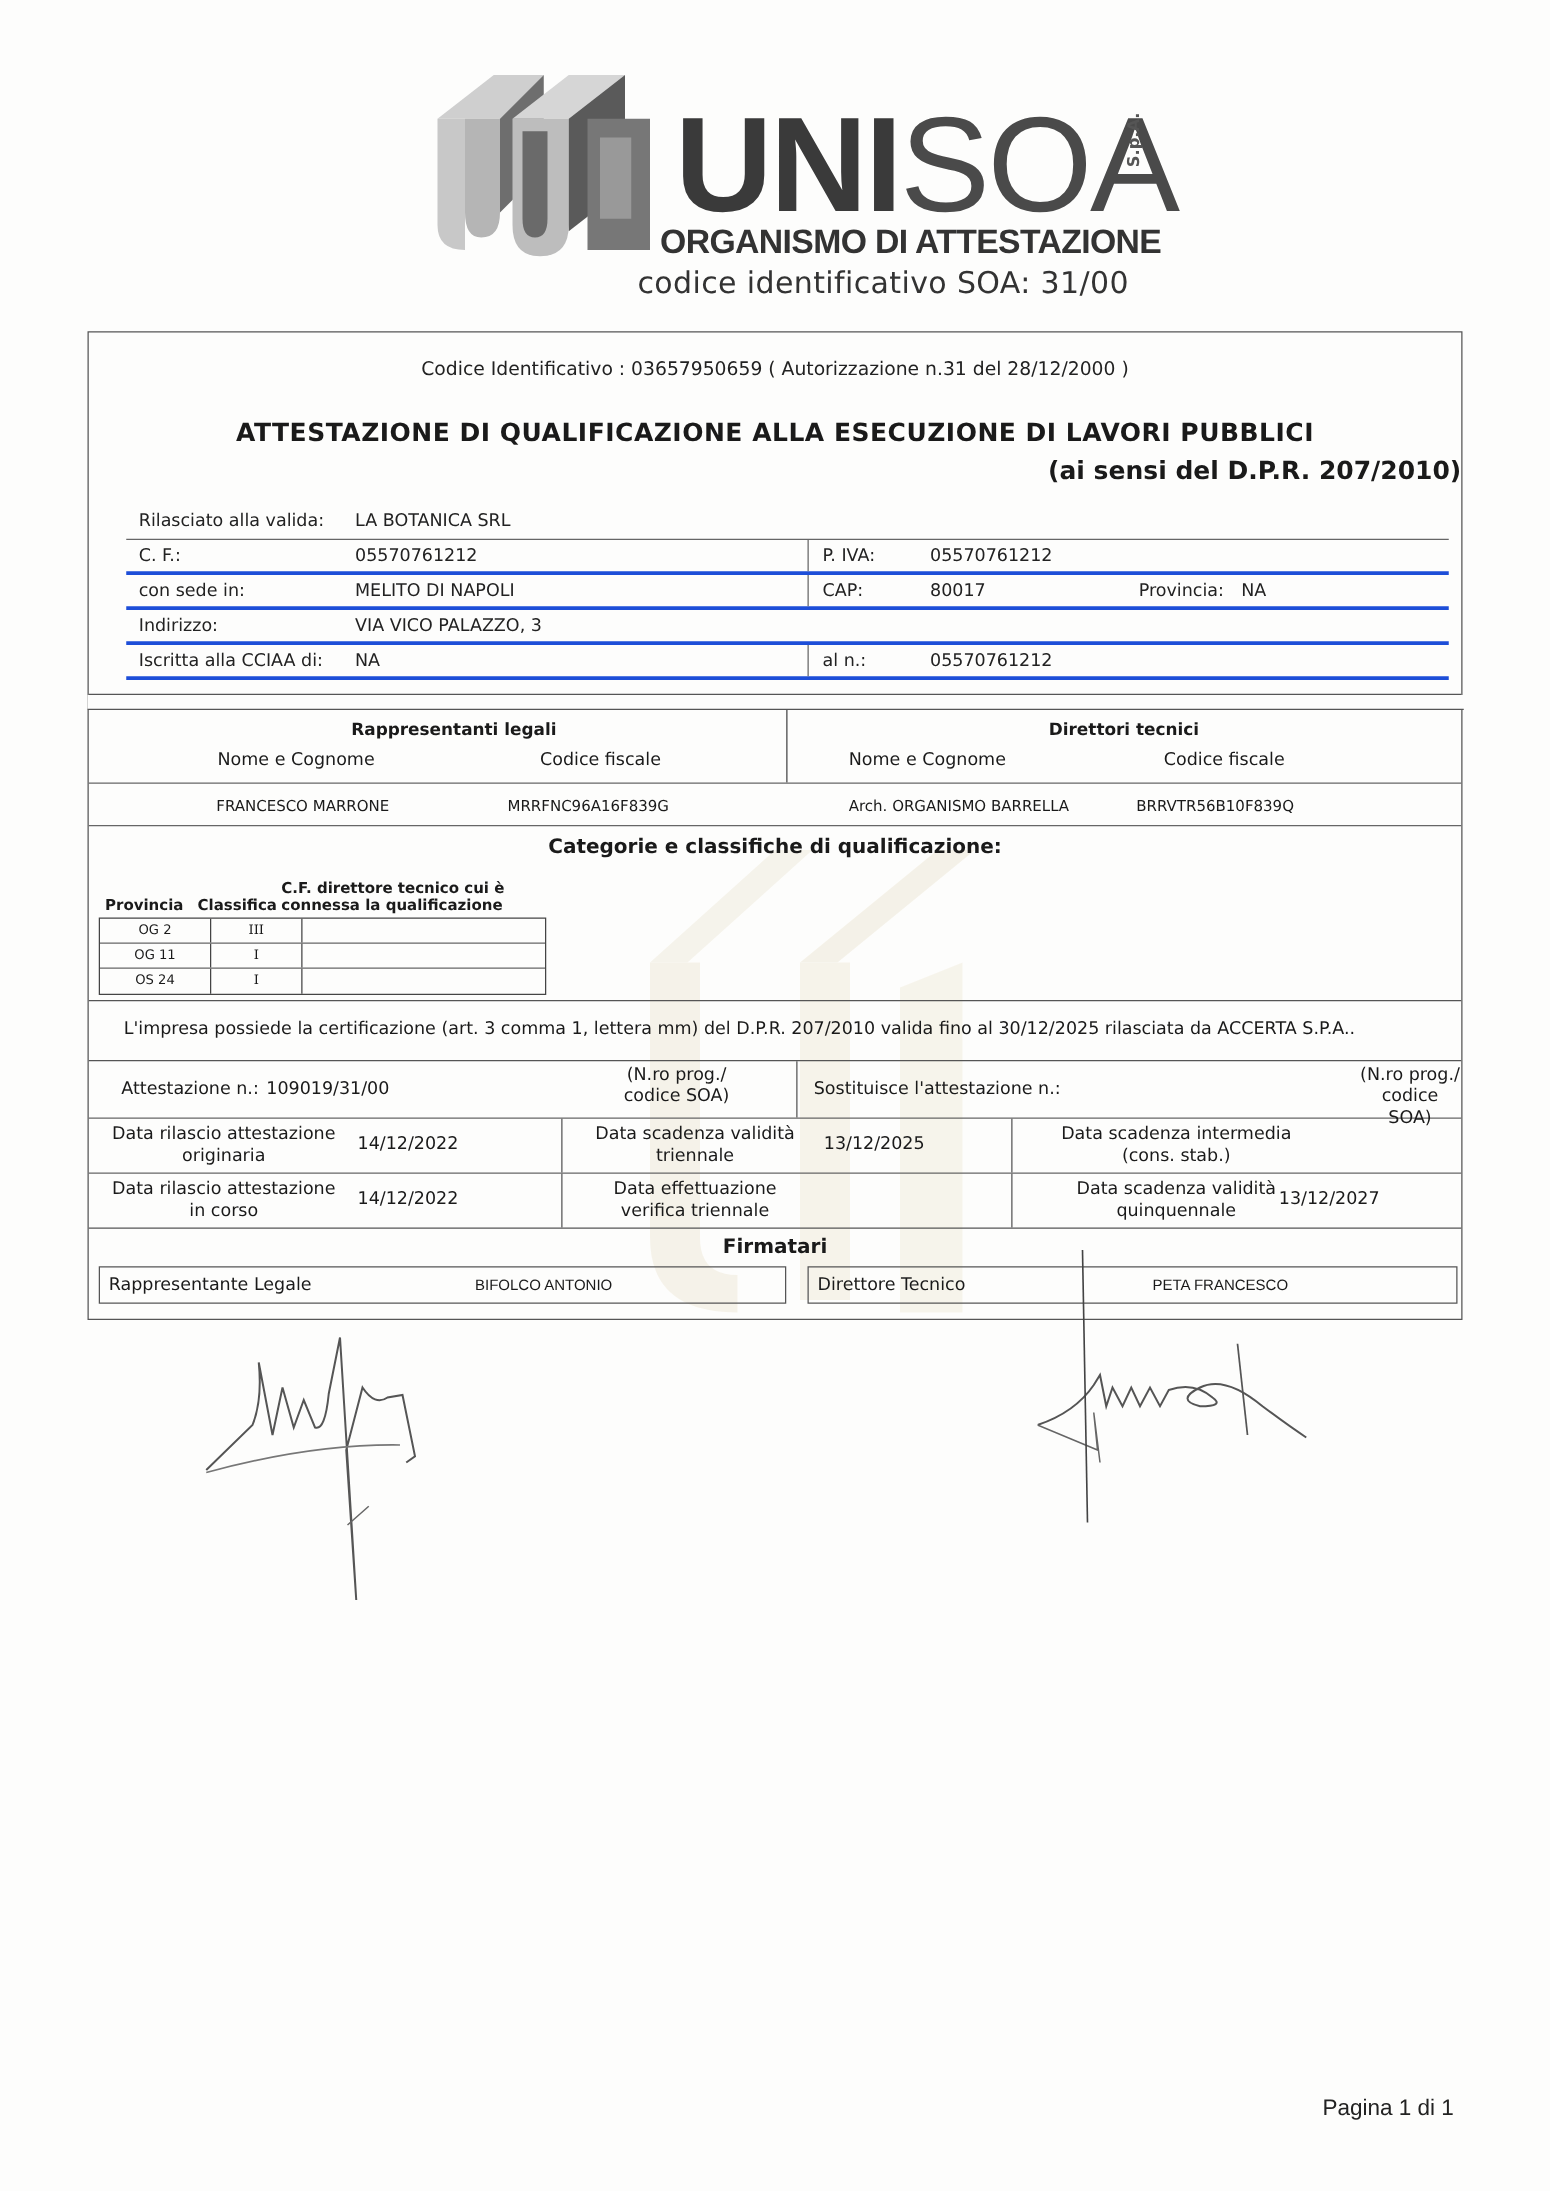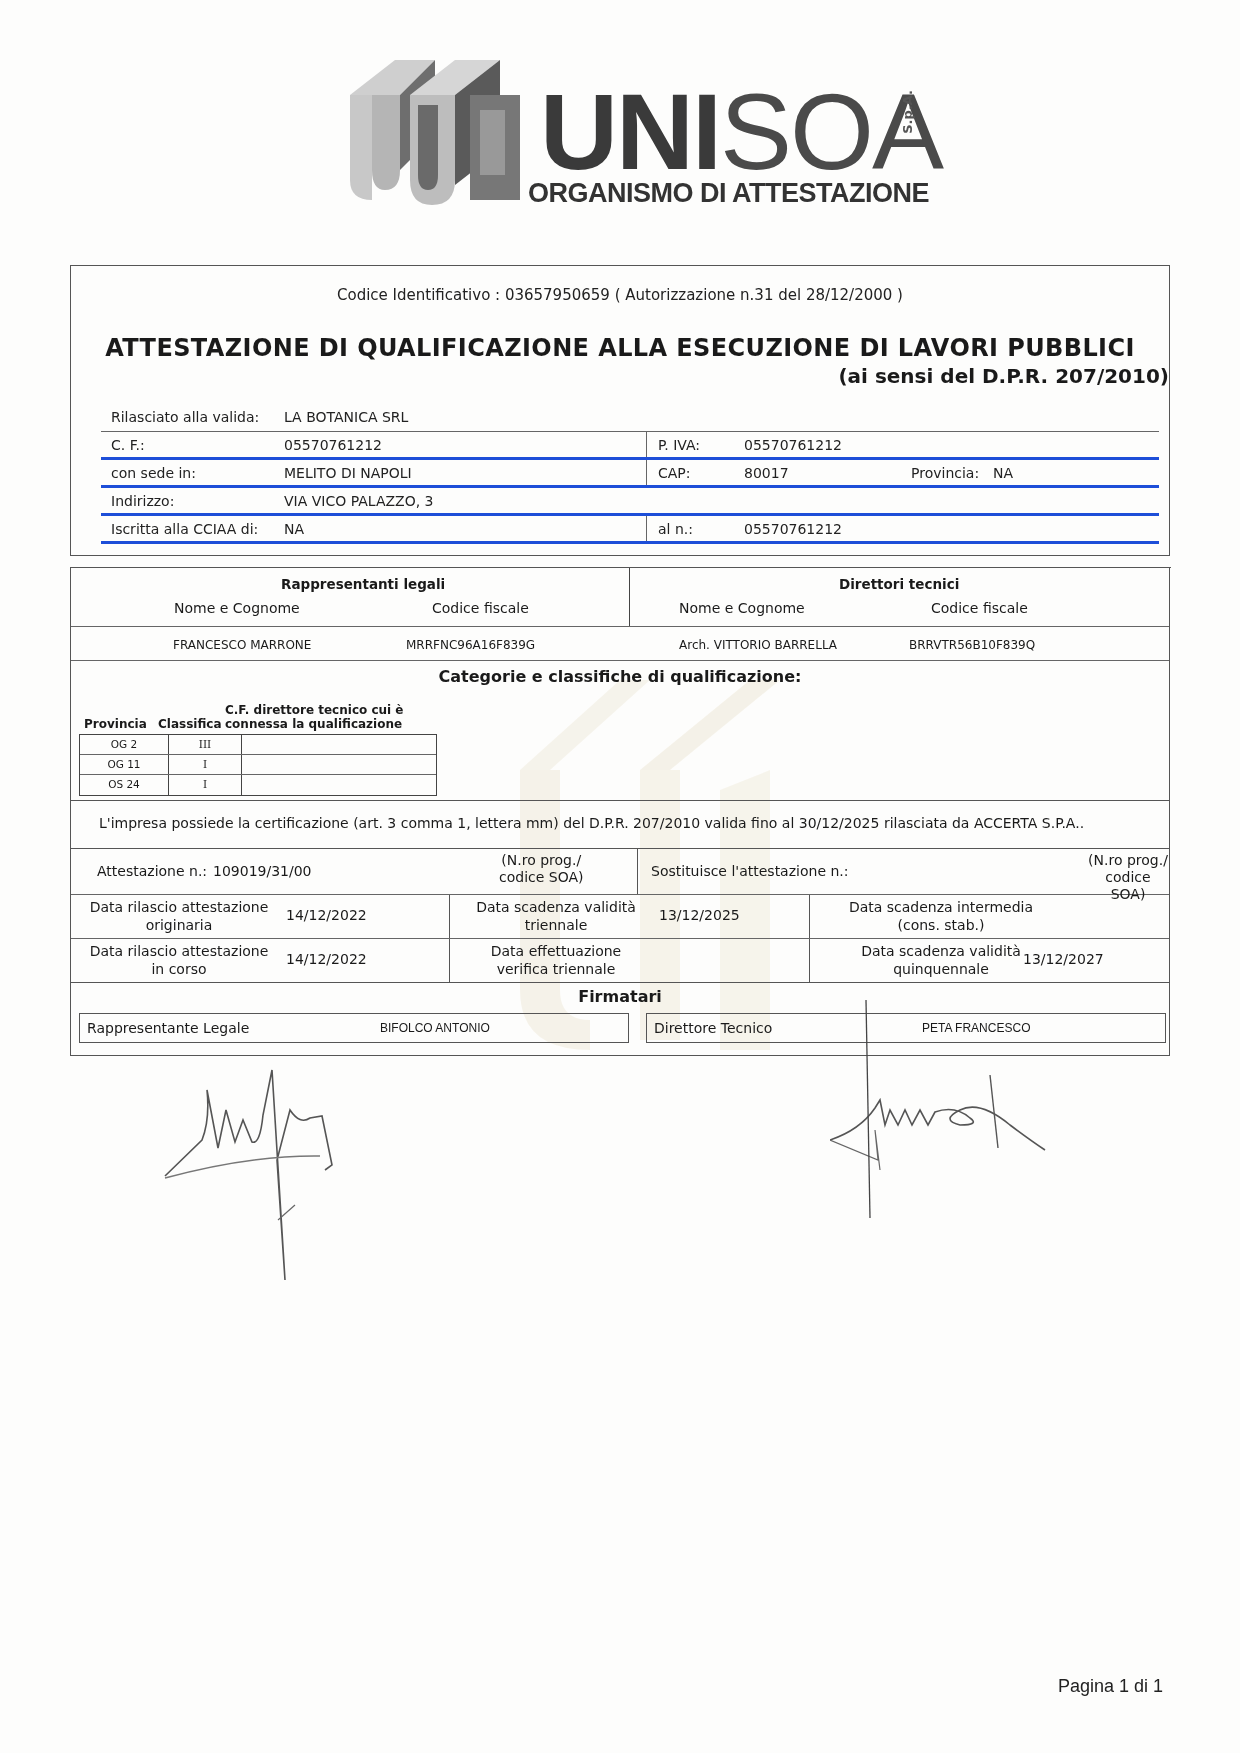--- a/index.html
+++ b/index.html
@@ -13,21 +13,21 @@
     .logo-uni { font-weight: bold; color: #3a3a3a; }
     .logo-soa { font-weight: normal; color: #4a4a4a; }
     .logo-spa { position: absolute; left: 560px; top: 30px; font-size: 13px; font-weight: bold; color: #555; writing-mode: vertical-rl; transform: rotate(180deg); }
     .logo-org { position: absolute; left: 188px; top: 118px; font-family: "Liberation Sans", sans-serif; font-weight: bold; font-size: 27px; color: #333; letter-spacing: -0.5px; white-space: nowrap; }
     .logo-code { position: absolute; left: 170px; top: 152px; font-family: "DejaVu Sans", sans-serif; font-size: 24px; color: #333; white-space: nowrap; letter-spacing: 0.3px; }
 
     
     .frame { position: absolute; left: 70px; top: 265px; width: 1100px; border: 1.5px solid #555; }
     .box1 { position: relative; height: 290px; border-bottom: 1.5px solid #555; }
     .code-line { position: absolute; left: 0; right: 0; top: 20px; text-align: center; font-size: 15px; color: #222; }
-    .title { position: absolute; left: 0; right: 0; top: 68px; text-align: center; font-weight: bold; font-size: 24px; letter-spacing: 0.4px; color: #1a1a1a; }
+    .title { position: absolute; left: 0; right: 0; top: 68px; text-align: center; font-weight: bold; font-size: 20px; letter-spacing: 0.4px; color: #1a1a1a; }
     .subtitle { position: absolute; left: 0; right: 0; top: 98px; text-align: right; font-weight: bold; font-size: 20px; color: #1a1a1a; }
 
     .company { position: absolute; left: 30px; top: 138px; width: 1058px; font-size: 14px; color: #222; }
     .c-row { position: relative; height: 28px; border-bottom: 3px solid #1d4ed8; }
     .c-row.first { border-bottom: 1px solid #666; }
     .c-lbl { position: absolute; left: 10px; top: 5px; }
     .c-val { position: absolute; left: 183px; top: 5px; }
     .c-vdiv { position: absolute; left: 545px; top: 0; bottom: 0; border-left: 1px solid #666; }
     .c-lbl2 { position: absolute; left: 557px; top: 5px; }
     .c-val2 { position: absolute; left: 643px; top: 5px; }
@@ -108,20 +108,21 @@
     <polygon points="115,35 160,0 160,90 115,125" fill="#5a5a5a"></polygon>
 
     <path d="M78,45 L98,45 L98,115 Q98,130 88,130 Q78,130 78,115 Z" fill="#6a6a6a"></path>
 
     <polygon points="130,35 180,35 180,140 130,140" fill="#777"></polygon>
     <polygon points="140,50 165,50 165,115 140,115" fill="#999"></polygon>
   </svg>
   <div class="logo-unisoa"><span class="logo-uni">UNI</span><span class="logo-soa">SOA</span></div>
   <div class="logo-spa">S.p.A.</div>
   <div class="logo-org">ORGANISMO DI ATTESTAZIONE</div>
+  <div class="logo-code">codice identificativo SOA: 31/00</div>
 </div>
 
 <svg class="watermark" viewBox="0 0 320 400">
   <polygon points="20,110 120,20 150,20 50,110" fill="#efeadb"></polygon>
   <path d="M20,110 L60,110 L60,330 Q60,360 90,360 L90,390 Q20,390 20,330 Z" fill="#efe9d8"></path>
   <polygon points="140,110 250,20 280,20 170,110" fill="#ede7d5"></polygon>
   <path d="M140,110 L180,110 L180,380 L140,380 Z" fill="#f0ead9"></path>
   <polygon points="220,130 270,110 270,390 220,390" fill="#f1ecdc"></polygon>
 </svg>
 
@@ -173,21 +174,21 @@
     <span class="reps-h" style="left:210px;">Rappresentanti legali</span>
     <span class="reps-h" style="left:768px;">Direttori tecnici</span>
     <span class="reps-vdiv"></span>
     <span class="reps-sub" style="left:103px;">Nome e Cognome</span>
     <span class="reps-sub" style="left:361px;">Codice fiscale</span>
     <span class="reps-sub" style="left:608px;">Nome e Cognome</span>
     <span class="reps-sub" style="left:860px;">Codice fiscale</span>
     <span class="reps-hline"></span>
     <span class="reps-val" style="left:102px;">FRANCESCO MARRONE</span>
     <span class="reps-val" style="left:335px;">MRRFNC96A16F839G</span>
-    <span class="reps-val" style="left:608px;">Arch. VITTORIO BARRELLA</span>
+    <span class="reps-val" style="left:608px;">Arch. ORGANISMO BARRELLA</span>
     <span class="reps-val" style="left:838px;">BRRVTR56B10F839Q</span>
   </div>
 
   <div class="cats">
     <div class="cats-title">Categorie e classifiche di qualificazione:</div>
     <div class="cat-table">
       <div class="cat-head">
         <span class="ch-cat">Provincia</span>
         <span class="ch-cls">Classifica</span>
         <span class="ch-cf"><span>C.F. direttore tecnico cui è</span><br><span>connessa la qualificazione</span></span>

